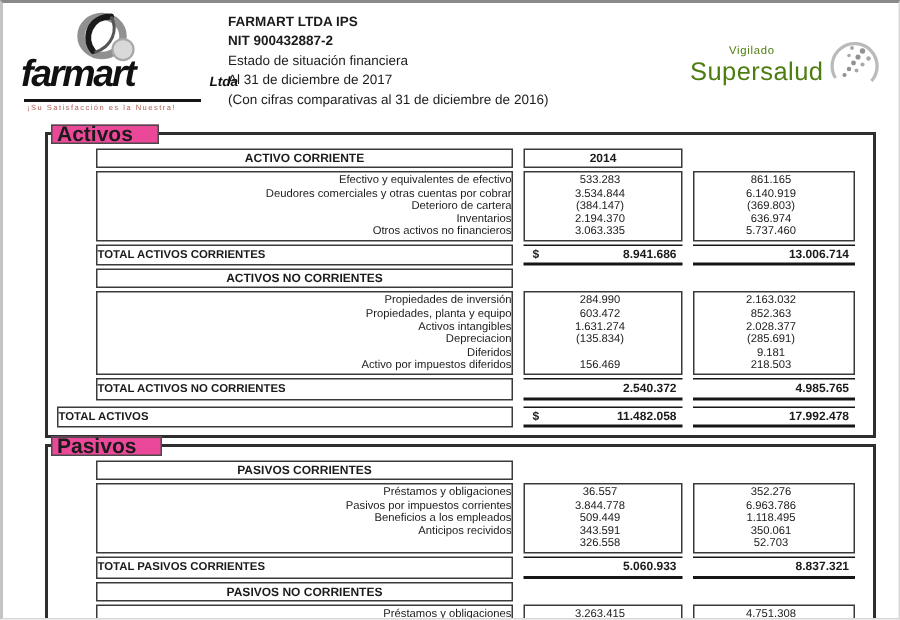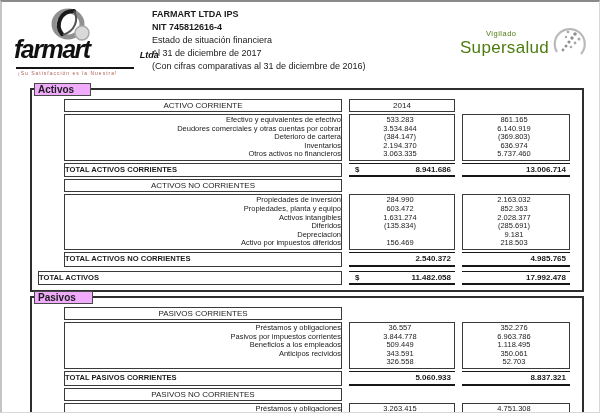--- a/index.html
+++ b/index.html
@@ -22,29 +22,29 @@
   .title-block{position:absolute;left:150px;right:155px;top:6px;
     font-size:9px;line-height:13px;}
   .title-block .b{font-weight:bold;}
   .supersalud{position:absolute;right:8px;top:20px;display:flex;align-items:center;color:#4d7c0f;}
   .ss-text{text-align:left;line-height:1;}
   .vigilado{font-size:7.5px;margin:0 0 1px 26px;letter-spacing:.5px;}
   .ss-name{font-size:17px;letter-spacing:.3px;}
   
   .section{margin:4px 15px 4px 28px;border:2px solid #2e2e2e;position:relative;
     padding:7px 12px 3px 4px;background:#fff;}
-  .section-title{position:absolute;top:-7px;left:2px;background:#f0abfc;
-    border:1px solid #4a4a4a;font-weight:bold;font-size:10px;line-height:11px;
+  .section-title{position:absolute;top:-7px;left:2px;background:#ec4899;
+    border:1px solid #4a4a4a;font-weight:bold;font-size:14px;line-height:11px;
     padding:0 16px 0 3px;}
   .row{display:grid;grid-template-columns:1fr 106px 108px;column-gap:7px;}
   .block-colheader,.block-header{margin-top:2px;}
   .block-data{margin-top:2px;}
   .block-total{margin-top:2px;}
   .block-grand{margin-top:4px;margin-bottom:2px;}
-  .hbox{border:1px solid #3a3a3a;text-align:center;font-weight:normal;
+  .hbox{border:1px solid #3a3a3a;text-align:center;font-weight:bold;
     font-size:8px;line-height:11px;}
   .hbox.lblh{margin-left:28px;}
   .tlabel{border:1px solid #3a3a3a;margin-left:28px;font-weight:bold;
     text-align:left;font-size:7.6px;line-height:11px;}
   .tlabel.wide{margin-left:2px;}
   .box{border:1px solid #3a3a3a;padding:1px 0;}
   .box .line{font-size:7.5px;line-height:8.6px;white-space:nowrap;overflow:hidden;}
   .box.lbl{margin-left:28px;}
   .box.lbl .line{padding-left:3px;text-align:right;}
   .box.vals .line{text-align:center;padding-right:4px;}
@@ -68,21 +68,21 @@
         <path d="M26 3 C31 12 27 23 15 27" fill="none" stroke="#555555" stroke-width="2"></path>
         <circle cx="34" cy="25" r="7" fill="#d9d9d9" stroke="#a8a8a8" stroke-width="1.5"></circle>
       </svg>
       <div class="wordmark"><span>farmart</span><span class="ltda">Ltda</span></div>
       <div class="underbar"></div>
       <div class="tagline">¡Su Satisfacción es la Nuestra!</div>
     </div>
 
     <div class="title-block">
       <div class="b">FARMART LTDA IPS</div>
-      <div class="b">NIT 745812616-4</div>
+      <div class="b">NIT 900432887-2</div>
       <div>Estado de situación financiera</div>
       <div>Al 31 de diciembre de 2017</div>
       <div>(Con cifras comparativas al 31 de diciembre de 2016)</div>
     </div>
 
     <div class="supersalud">
       <div class="ss-text">
         <div class="vigilado">Vigilado</div>
         <div class="ss-name">Supersalud</div>
       </div>
@@ -145,22 +145,22 @@
       <div class="row block-header">
         <div class="hbox lblh">ACTIVOS NO CORRIENTES</div>
         <div class="spacer"></div>
         <div class="spacer"></div>
       </div>
       <div class="row block-data">
         <div class="box lbl">
           <div class="line">Propiedades de inversión</div>
           <div class="line">Propiedades, planta y equipo</div>
           <div class="line">Activos intangibles</div>
+          <div class="line">Depreciacion</div>
           <div class="line">Diferidos</div>
-          <div class="line">Depreciacion</div>
           <div class="line">Activo por impuestos diferidos</div>
         </div>
         <div class="box vals">
           <div class="line num">284.990</div>
           <div class="line num">603.472</div>
           <div class="line num">1.631.274</div>
           <div class="line num">(135.834)</div>
           <div class="line num">&nbsp;</div>
           <div class="line num">156.469</div>
         </div>

